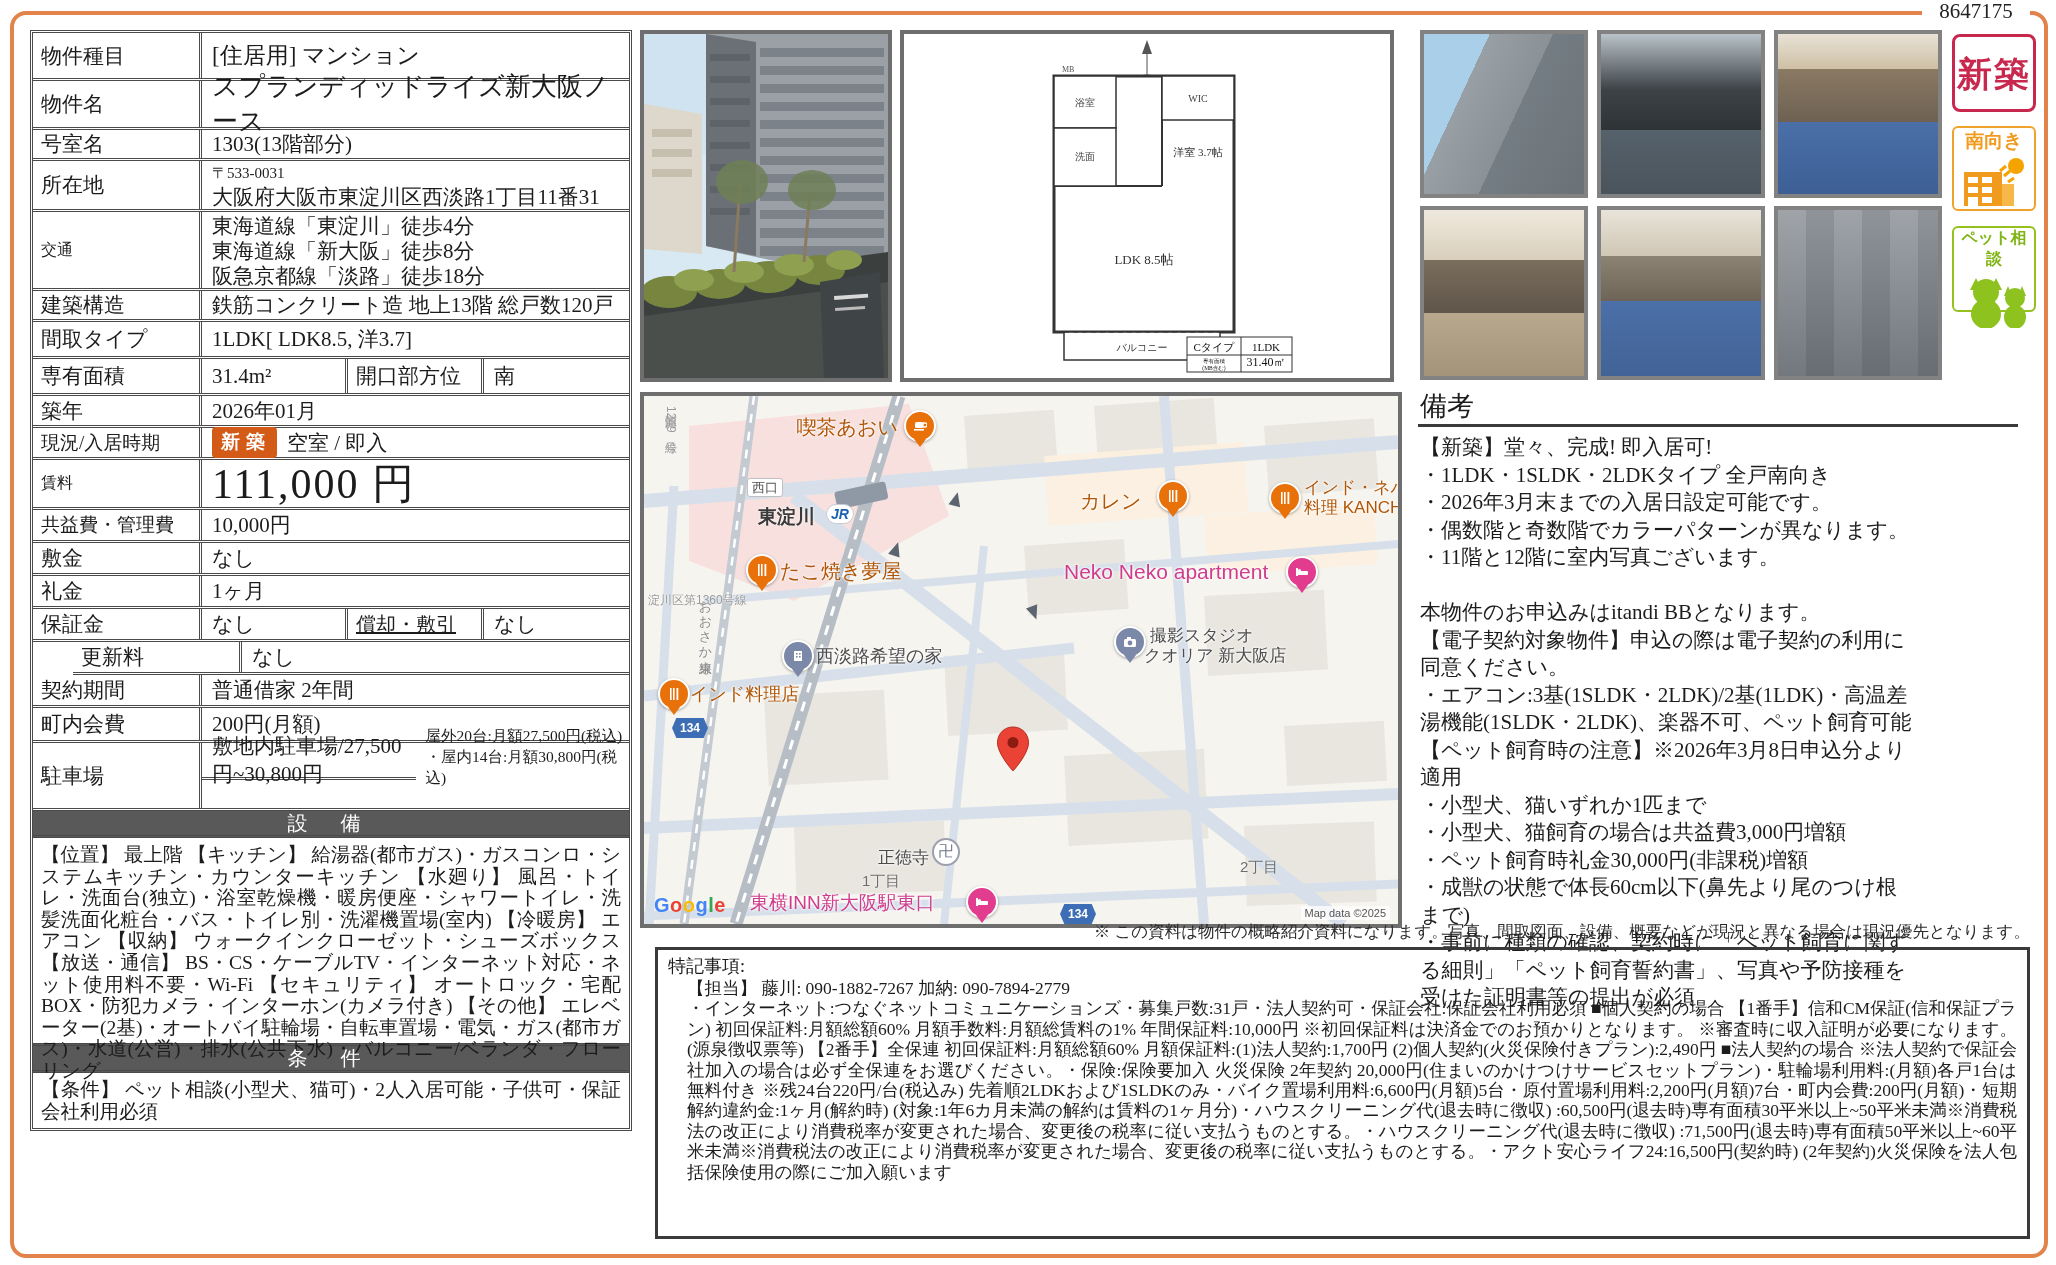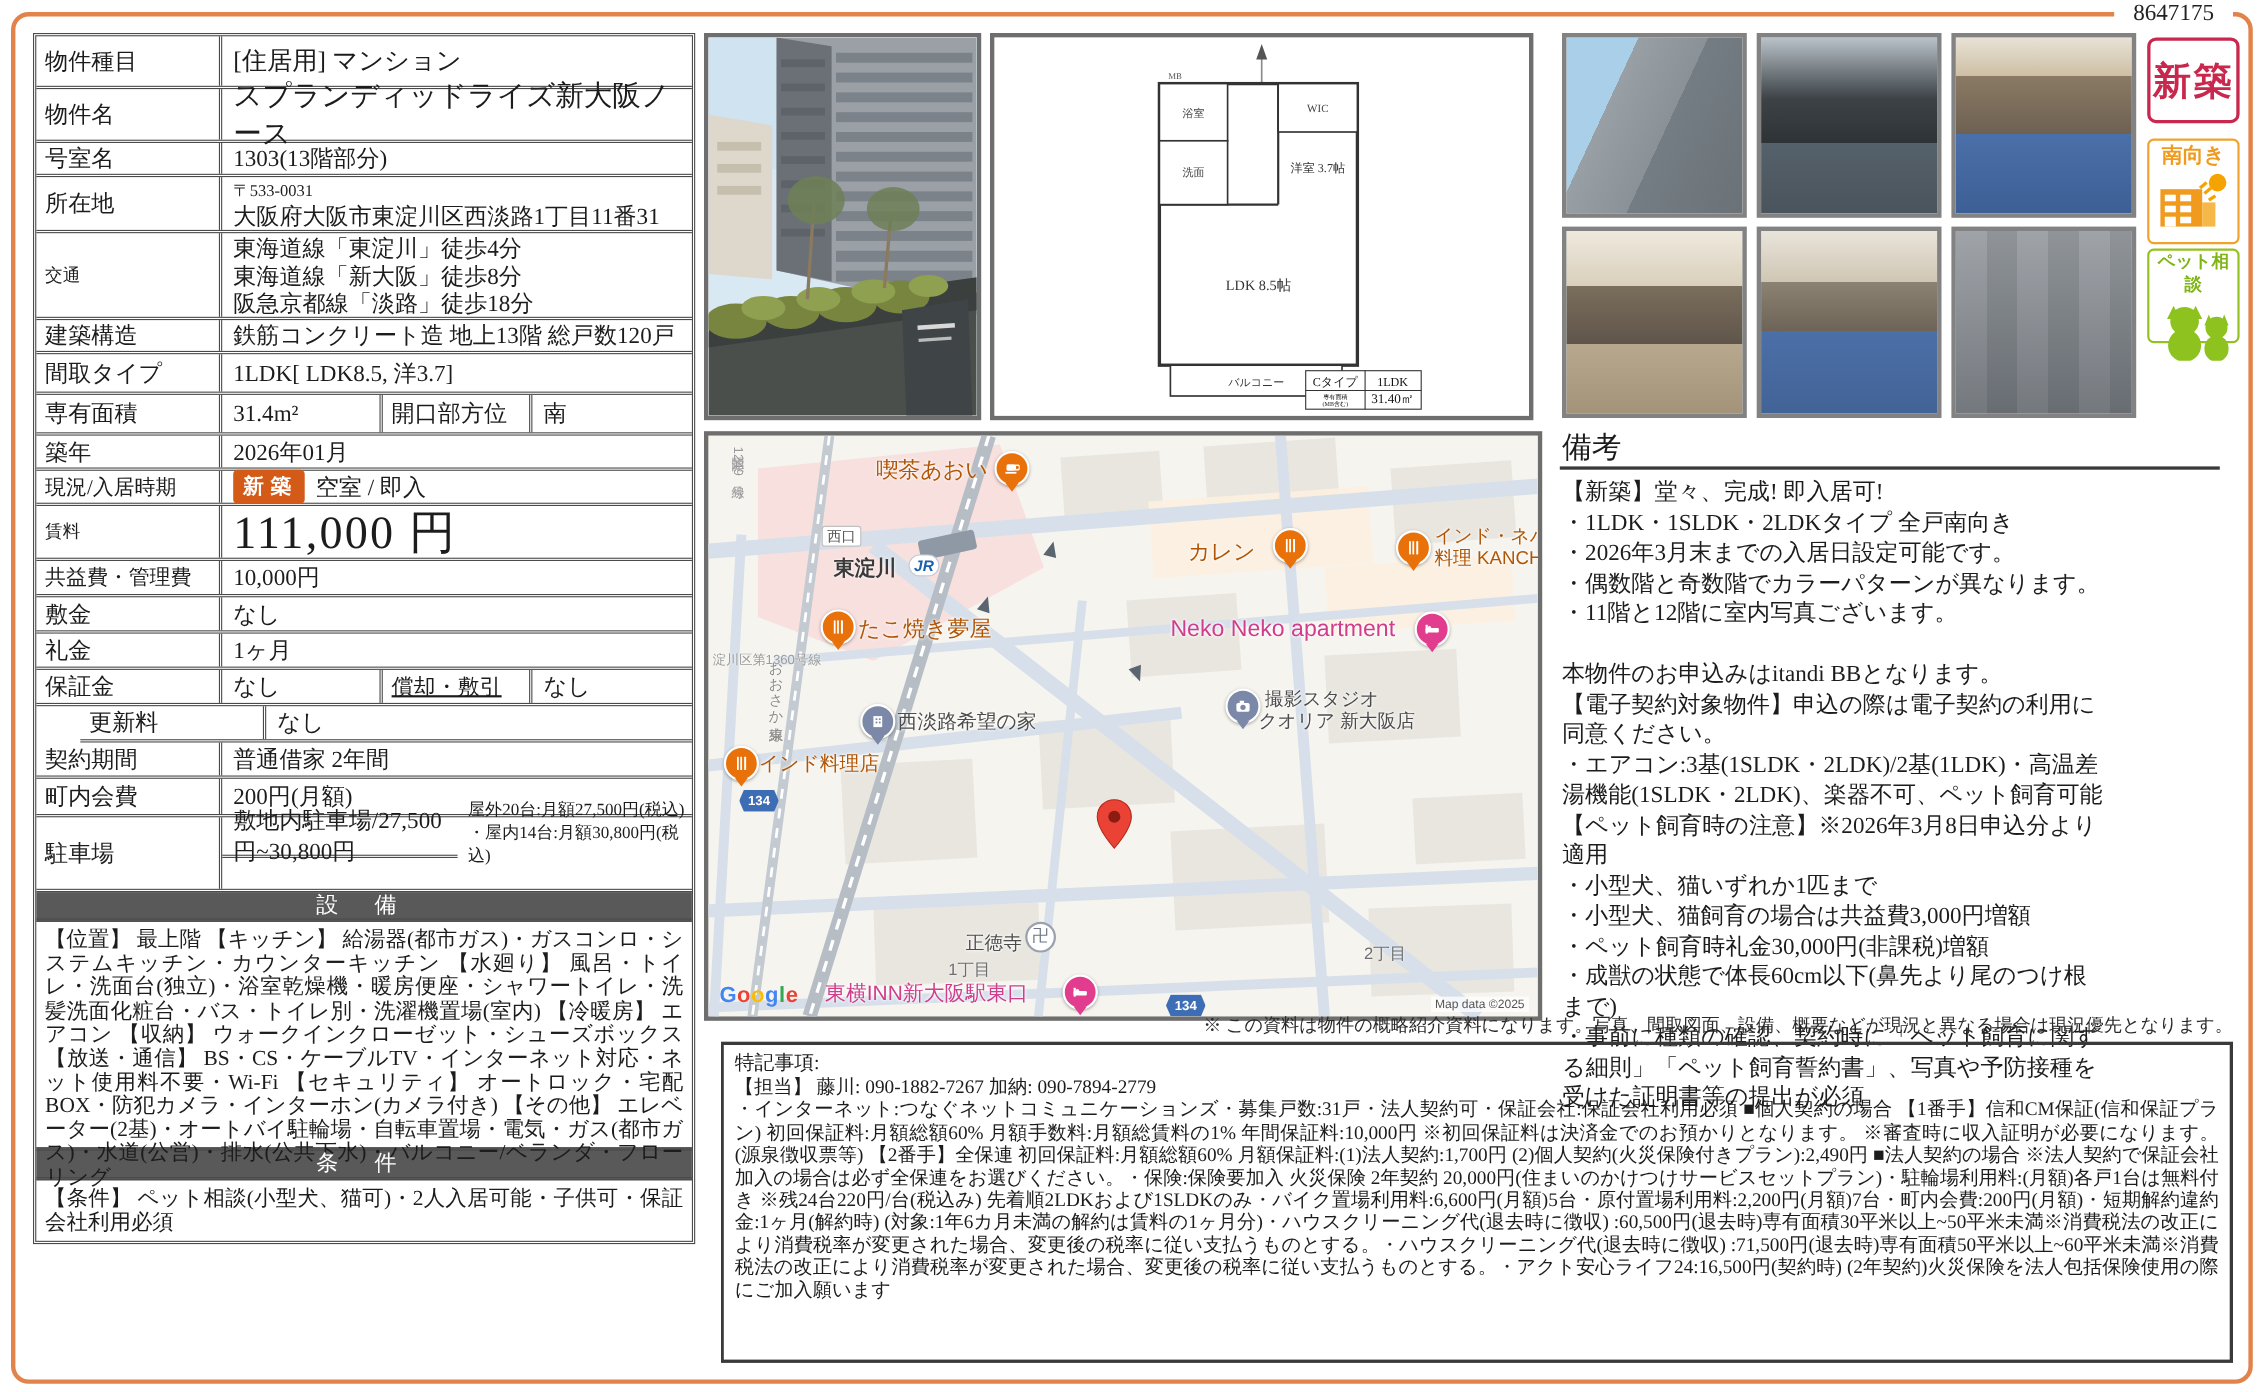--- a/index.html
+++ b/index.html
@@ -27,34 +27,34 @@
           letter-spacing:14px;line-height:24px;border-bottom:3px double #4a4a4a;}
   .secbody{padding:6px 8px;font-size:19.5px;line-height:21.6px;text-align:justify;}
   
   .imgbox{position:absolute;border:4px solid #6e6e6e;background:#fff;box-sizing:border-box;overflow:hidden;}
   .photo{position:absolute;border:4px solid #828282;box-sizing:border-box;}
   
   .bigbadge{position:absolute;left:1952px;width:84px;box-sizing:border-box;background:#fff;
             text-align:center;font-family:"Liberation Sans","DejaVu Sans",sans-serif;}
   #badge-new{top:34px;height:78px;border:3px solid #C8284E;border-radius:8px;color:#C8284E;
              font-size:35px;font-weight:bold;line-height:74px;letter-spacing:2px;}
-  #badge-south{top:126px;height:96px;border:2px solid #F0A32C;border-radius:6px;color:#F09A1E;
+  #badge-south{top:126px;height:85px;border:2px solid #F0A32C;border-radius:6px;color:#F09A1E;
              font-size:19px;font-weight:bold;}
   #badge-pet{top:226px;height:86px;border:2px solid #95C11F;border-radius:6px;color:#7FB415;
              font-size:16px;font-weight:bold;}
   
   #remarks-title{position:absolute;left:1420px;top:388px;font-size:27px;color:#1c1c1c;}
   #remarks-rule{position:absolute;left:1418px;top:424px;width:600px;height:3px;background:#3a3a3a;}
   #remarks-body{position:absolute;left:1420px;top:434px;width:498px;font-size:21px;line-height:27.5px;}
   #remarks-body .rline{min-height:27.5px;}
   
   #notes-box{position:absolute;left:655px;top:947px;width:1375px;height:292px;
              border:3px solid #3a3a3a;box-sizing:border-box;padding:4px 10px;overflow:hidden;}
   #notes-box .nhead{font-size:18px;}
-  #notes-box .nbody{font-size:17.5px;line-height:20.4px;text-align:justify;}
+  #notes-box .nbody{font-size:17.5px;line-height:20.4px;text-align:justify;margin-left:19px;}
   #disclaimer{position:absolute;left:655px;top:921px;width:1375px;text-align:right;font-size:16.5px;color:#2a2a2a;}
   
   #map{position:absolute;left:640px;top:392px;width:754px;height:528px;border:4px solid #6e6e6e;
        background:#f6f4ef;overflow:hidden;box-sizing:content-box;}
   .mlabel{position:absolute;font-family:"Liberation Sans","DejaVu Sans",sans-serif;white-space:nowrap;}
   .poi-orange{color:#b05505;font-size:20px;text-shadow:0 0 3px #fff,0 0 3px #fff;}
   .poi-pink{color:#cf3d8c;font-size:20px;text-shadow:0 0 3px #fff,0 0 3px #fff;}
   .poi-gray{color:#4c4c4c;font-size:17px;text-shadow:0 0 3px #fff,0 0 3px #fff;}
   .poi-small{color:#6d6d6d;font-size:15px;text-shadow:0 0 2px #fff;}
   .roadname{color:#9a9a9a;font-size:12px;text-shadow:0 0 2px #fff;}

